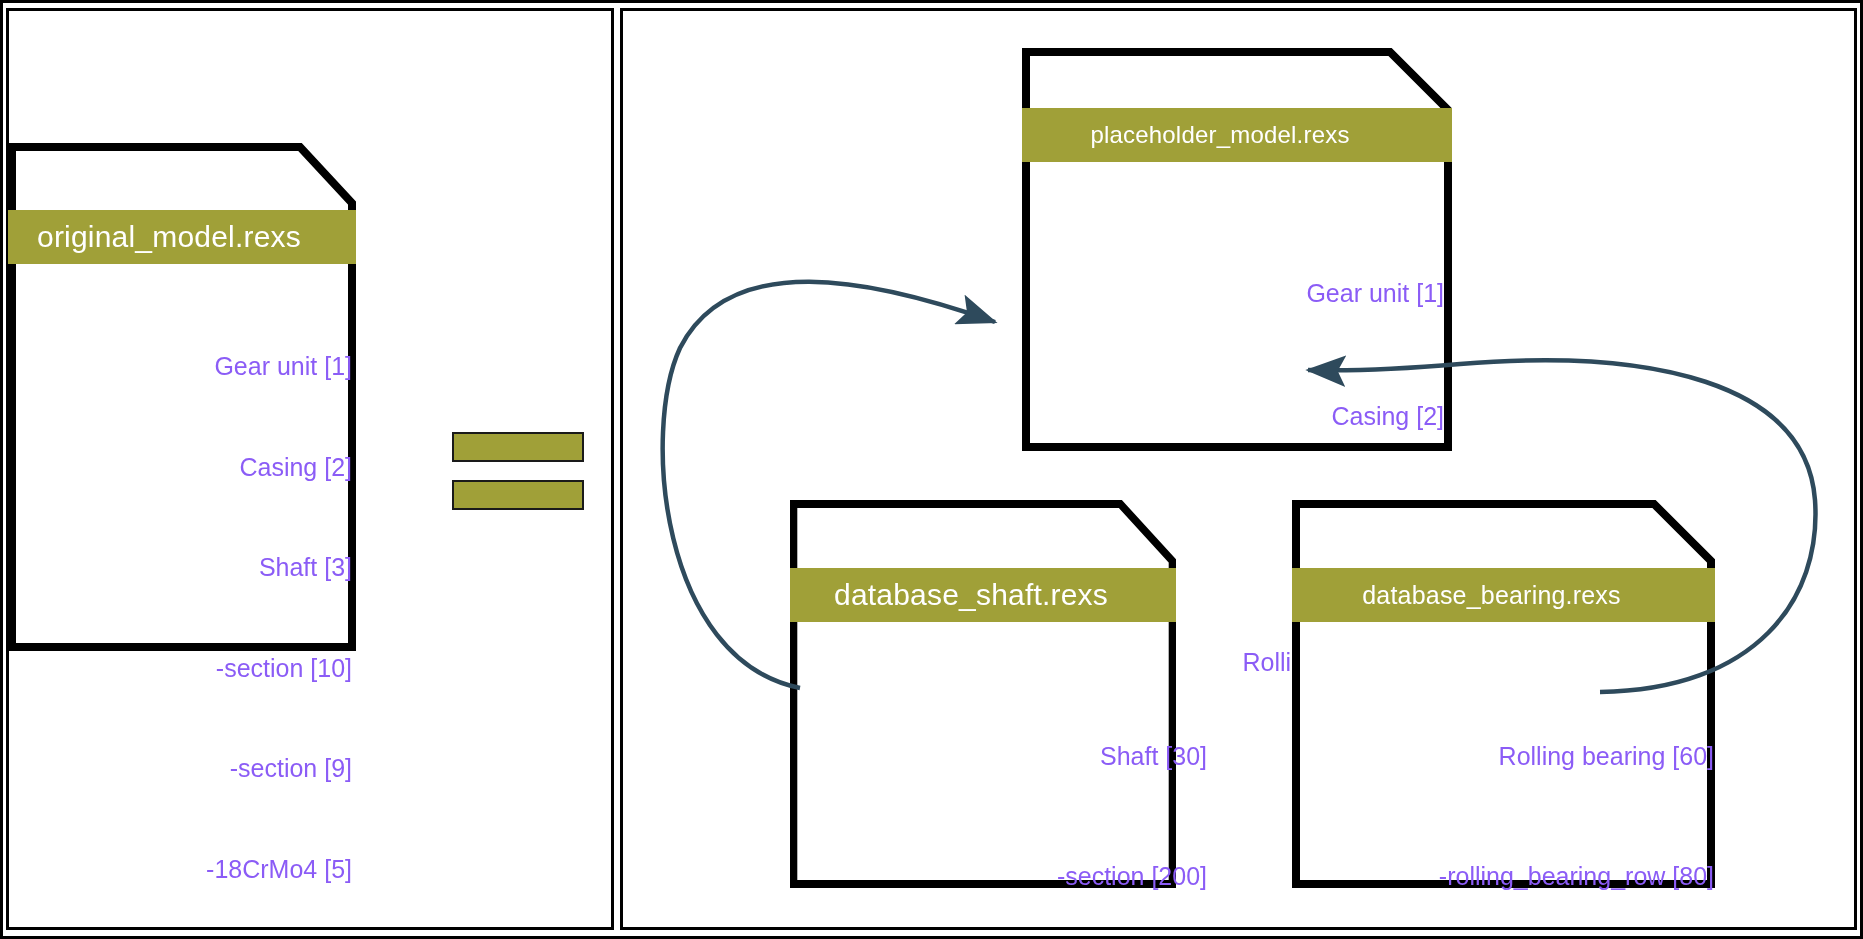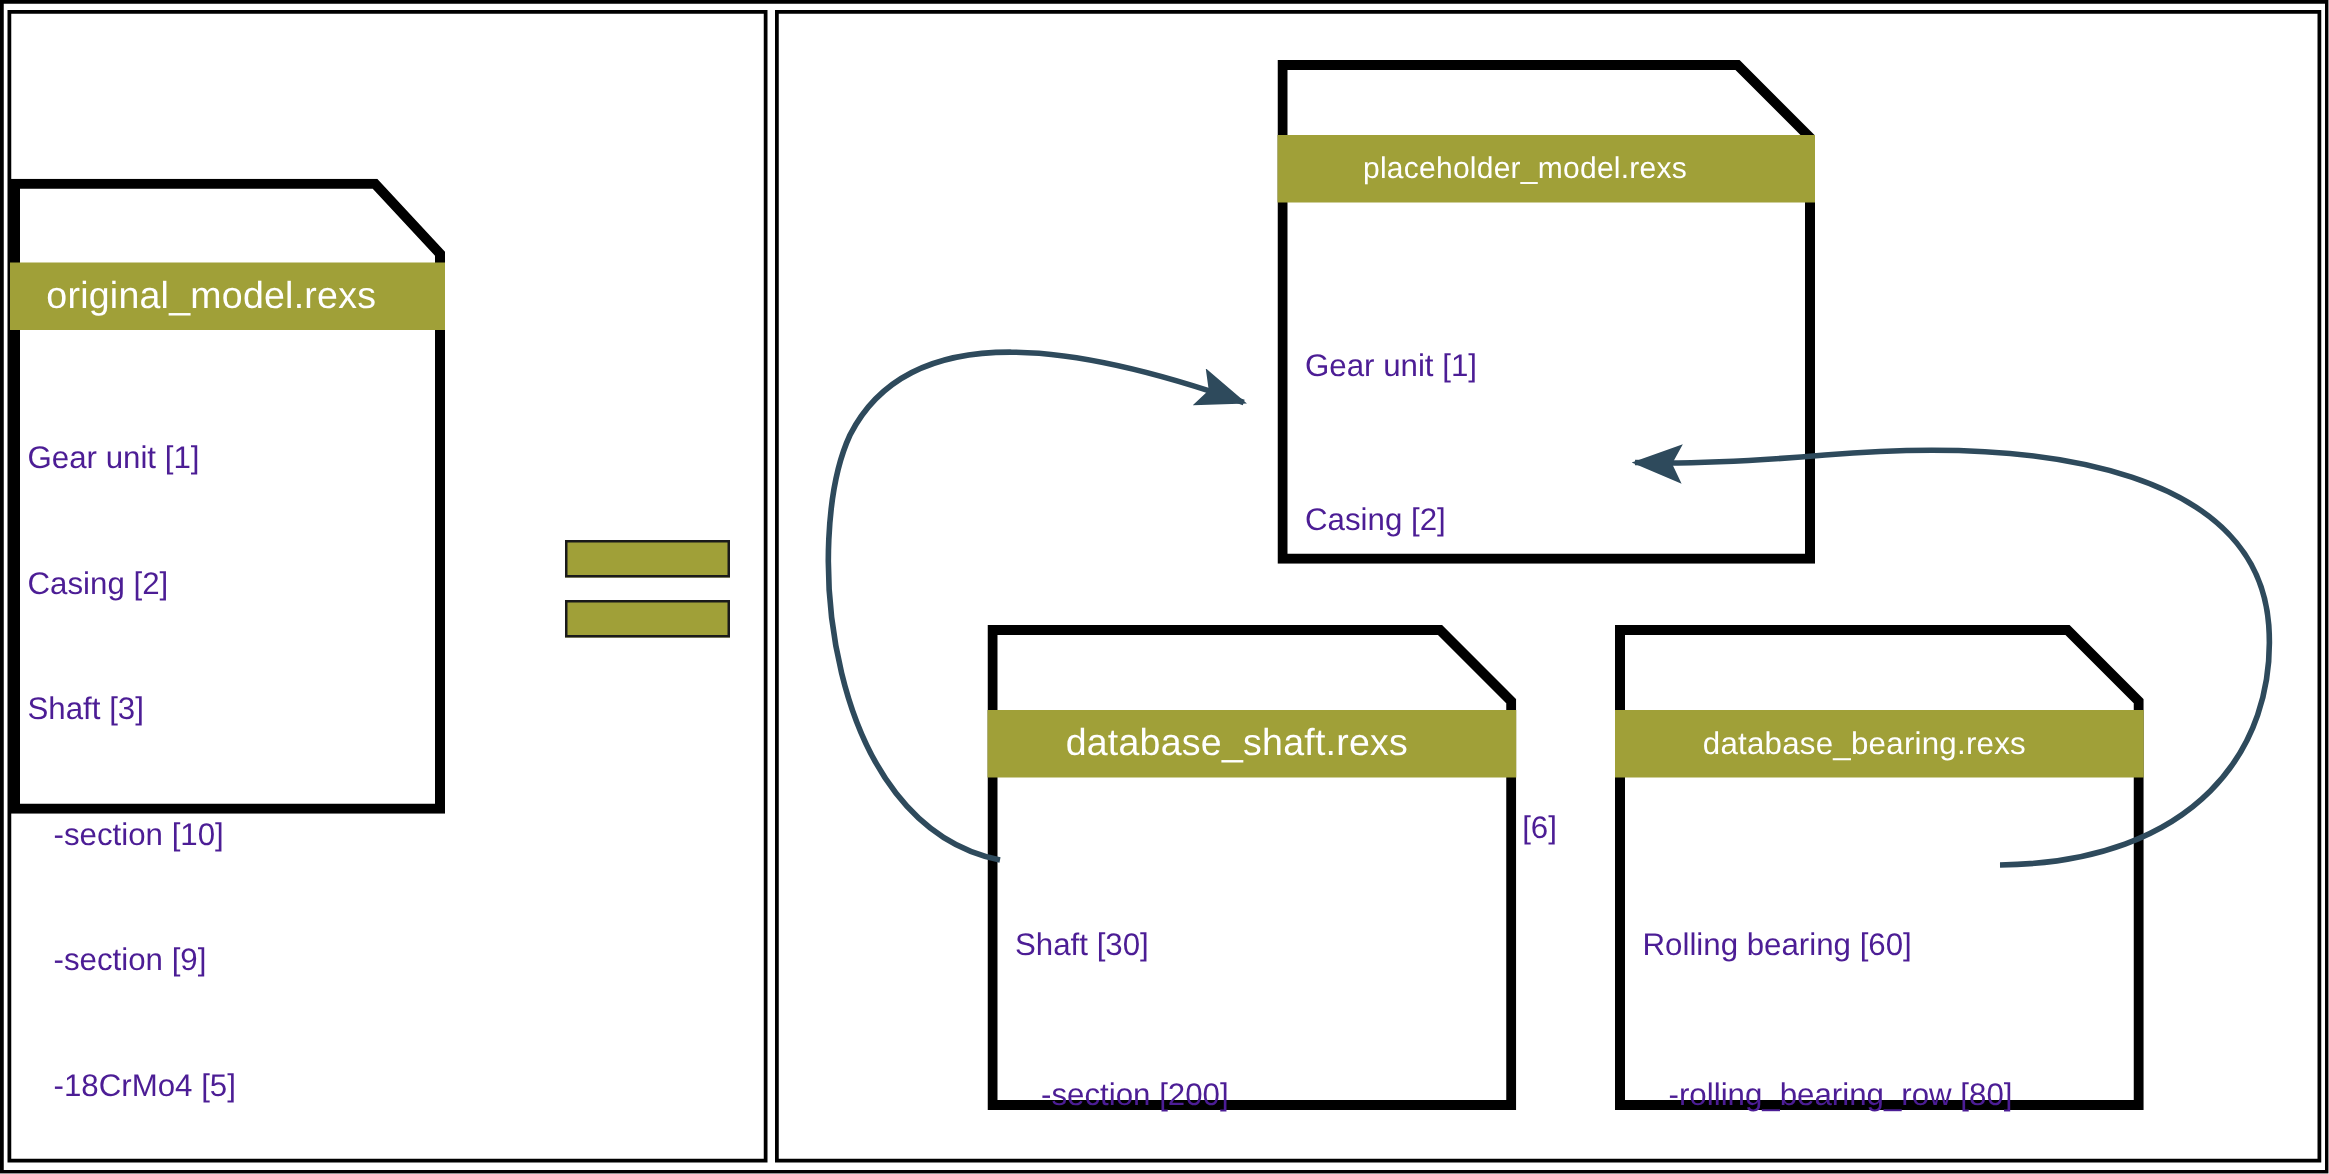--- a/index.html
+++ b/index.html
@@ -56,22 +56,23 @@
     box-sizing: border-box;
     text-align: center;
     font-weight: 300;
     letter-spacing: .2px;
     white-space: nowrap;
     overflow: visible;
   }
   .doc .doc-body {
     position: absolute;
     box-sizing: border-box;
-    color: #4c1d95;
+    color: #8b5cf6;
     white-space: pre;
+    text-align: right;
   }
   .doc-body .line { white-space: pre; }
 
   
   #arrow-layer {
     position: absolute;
     left: 0; top: 0;
     width: 1863px;
     height: 939px;
     pointer-events: none;
@@ -130,21 +131,21 @@
     </svg>
     <div class="doc-title" style="top:60px; height:54px; line-height:54px; font-size:24px; padding-right:34px;">placeholder_model.rexs</div>
     <div class="doc-body" style="left:22px; top:143px; width:400px; font-size:25px; line-height:41px;">
       <div class="line">Gear unit [1]</div>
       <div class="line">Casing [2]</div>
       <div class="line">Shaft [3]</div>
       <div class="line">Rolling bearing [6]</div>
     </div>
   </div>
 
-  <div class="doc" id="doc-db-shaft" style="left:790px; top:500px; width:423px; height:388px;">
+  <div class="doc" id="doc-db-shaft" style="left:790px; top:500px; width:386px; height:388px;">
     <svg class="doc-shape" viewBox="0 0 423 388" preserveAspectRatio="none">
       <path d="M4,4 L362,4 L419,61 L419,384 L4,384 Z" fill="#ffffff" stroke="#000000" stroke-width="8" stroke-linejoin="miter"></path>
     </svg>
     <div class="doc-title" style="top:68px; height:54px; line-height:54px; font-size:30px; padding-right:24px;">database_shaft.rexs</div>
     <div class="doc-body" style="left:22px; top:156px; width:395px; font-size:25px; line-height:40px;">
       <div class="line">Shaft [30]</div>
       <div class="line">   -section [200]</div>
       
       
     </div>

